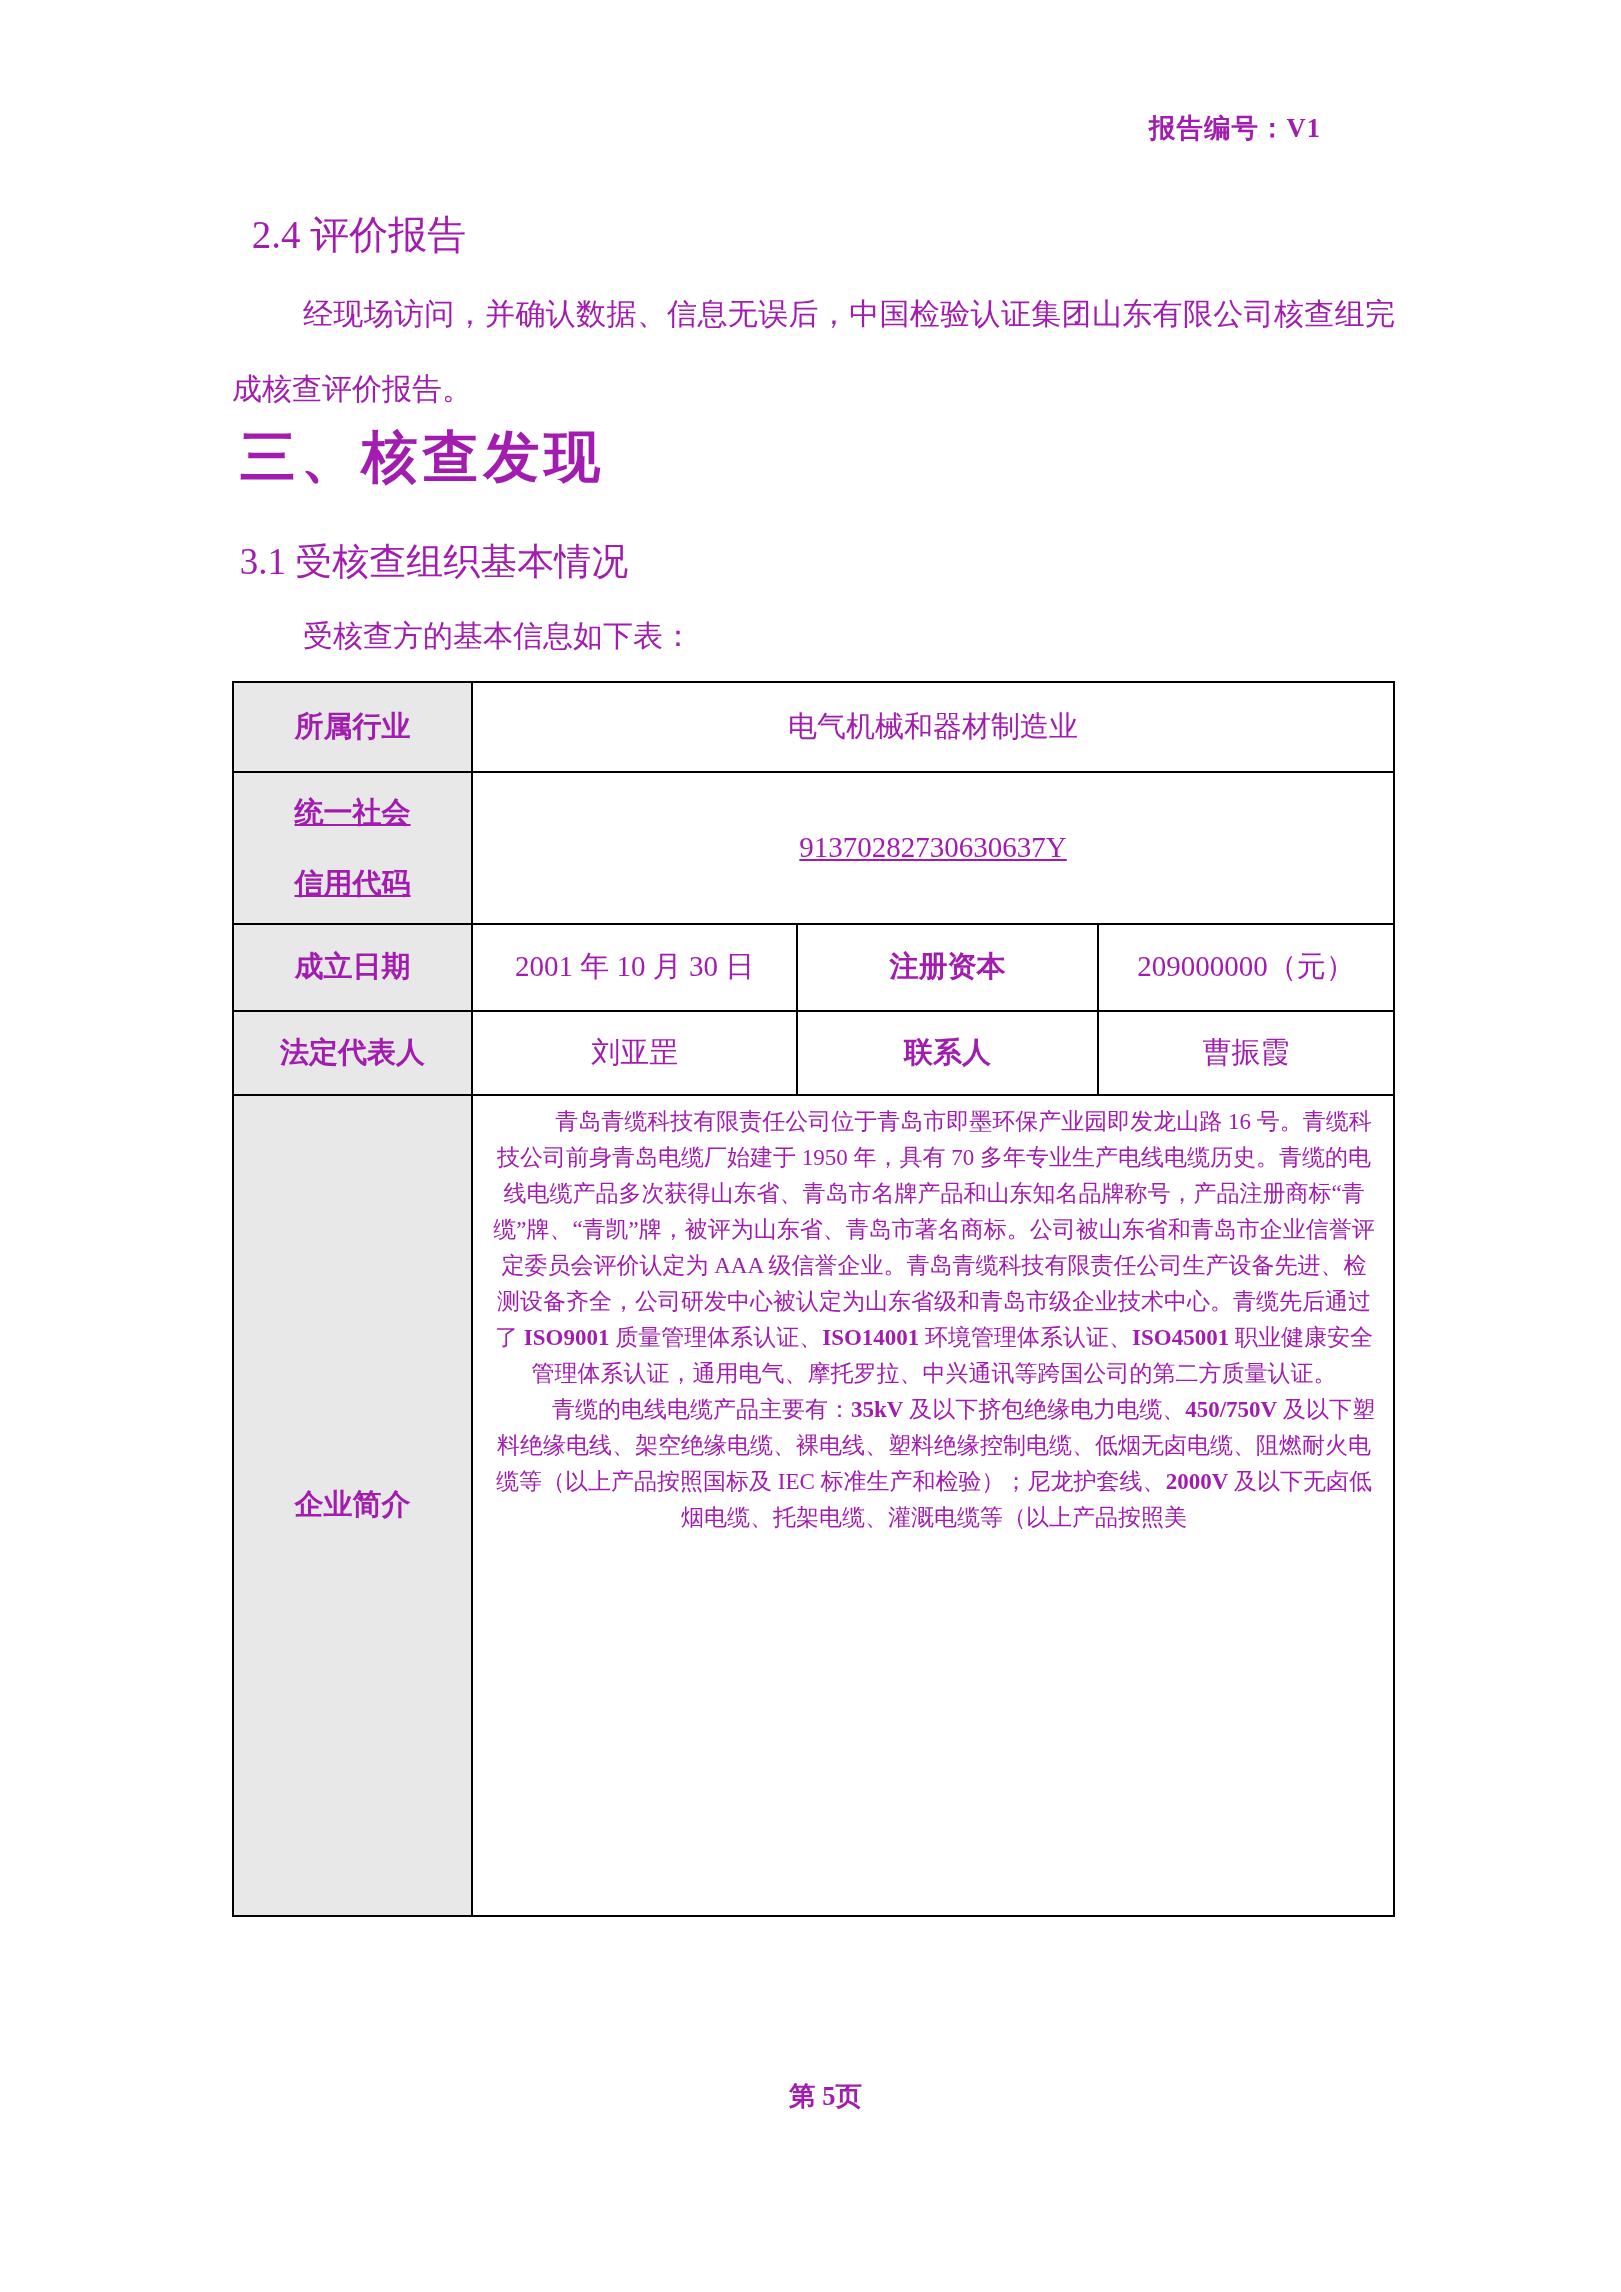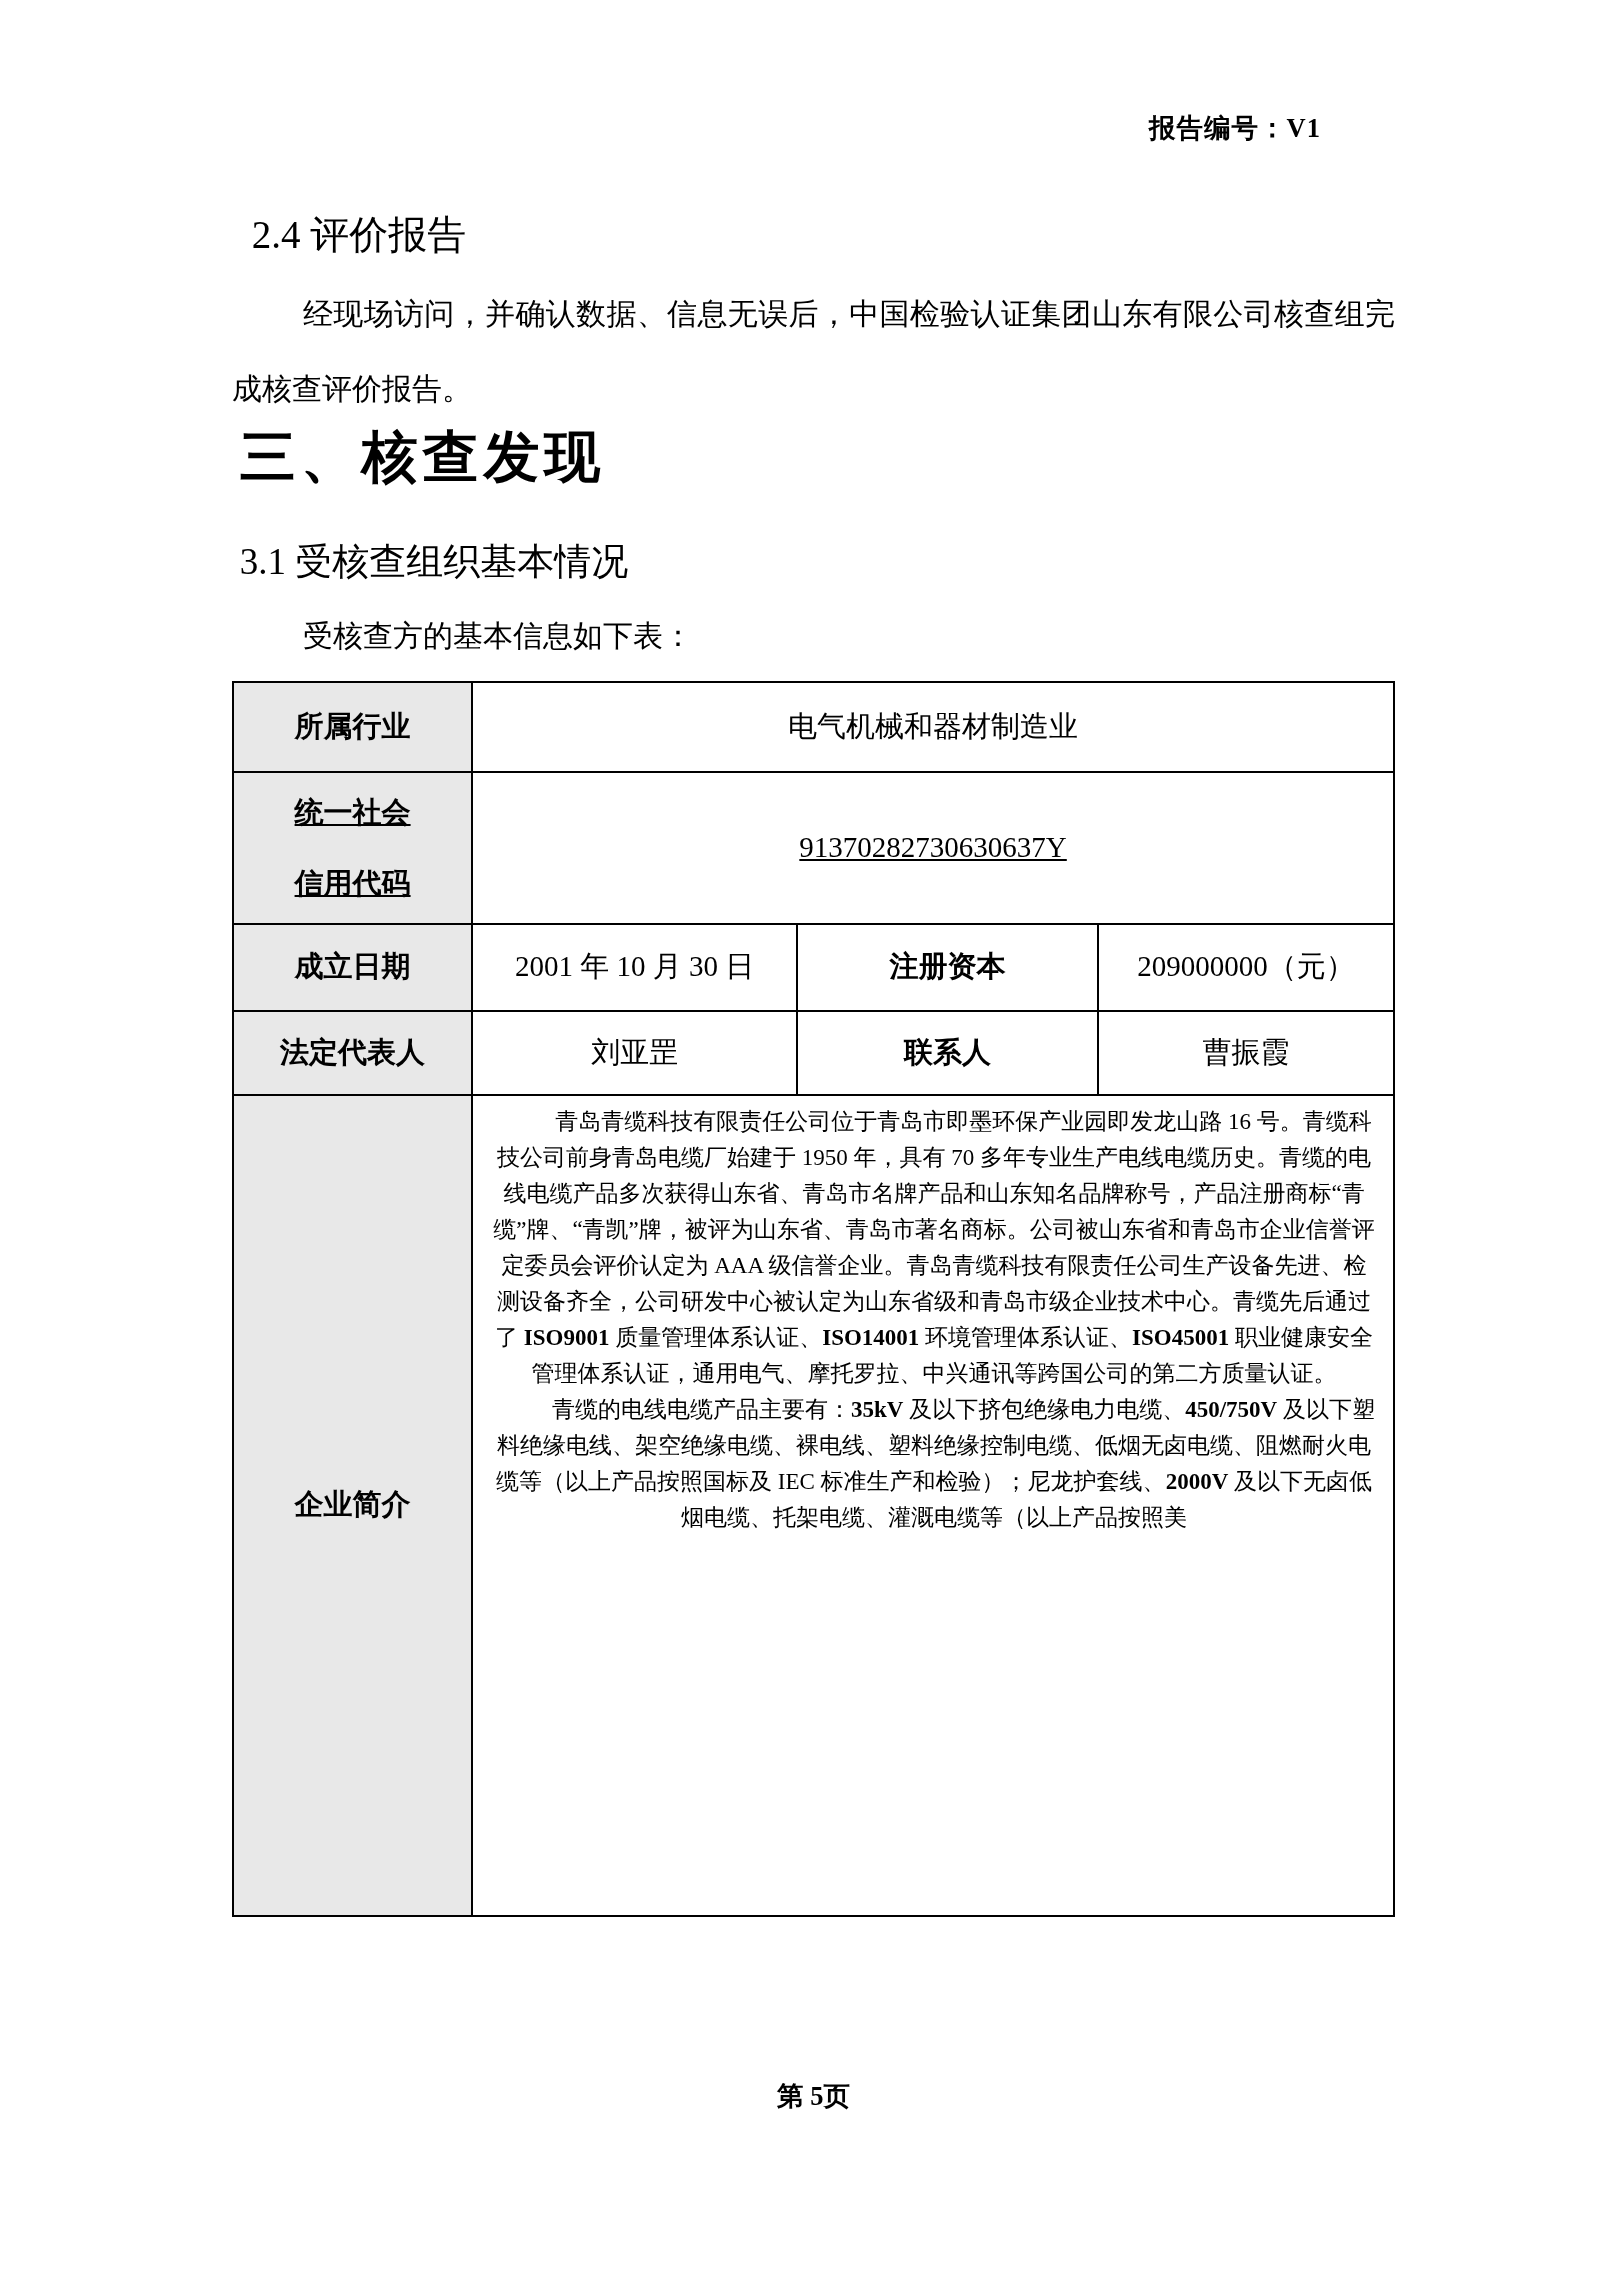--- a/index.html
+++ b/index.html
@@ -6,21 +6,21 @@
     margin: 0;
     padding: 0;
     background: #9e9e9e;
   }
   .page {
     position: relative;
     width: 1621px;
     height: 2293px;
     margin: 0 auto;
     background: #ffffff;
-    color: #000000;
+    color: #a21caf;
     font-family: "Liberation Serif", "DejaVu Serif", serif;
     overflow: hidden;
   }
   .report-no {
     position: absolute;
     top: 110px;
     right: 300px;
     font-size: 26.5px;
     font-weight: bold;
     letter-spacing: 1px;
@@ -118,21 +118,21 @@
   }
   .profile-cell p {
     margin: 0;
     font-size: 23px;
     line-height: 36px;
     text-indent: 59px;
   }
   .footer {
     position: absolute;
     top: 2078px;
-    left: 232px;
+    left: 244px;
     width: 1163px;
     text-align: center;
     font-size: 26.5px;
     font-weight: bold;
   }
 </style>
 </head>
 <body>
 
 <div class="page">

